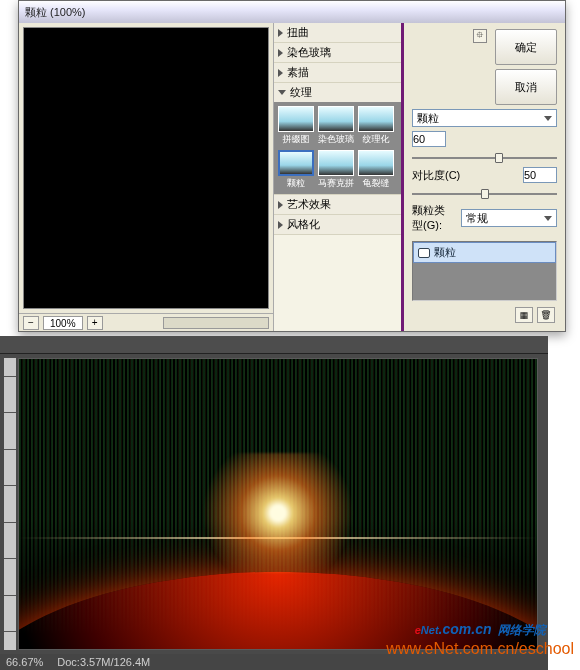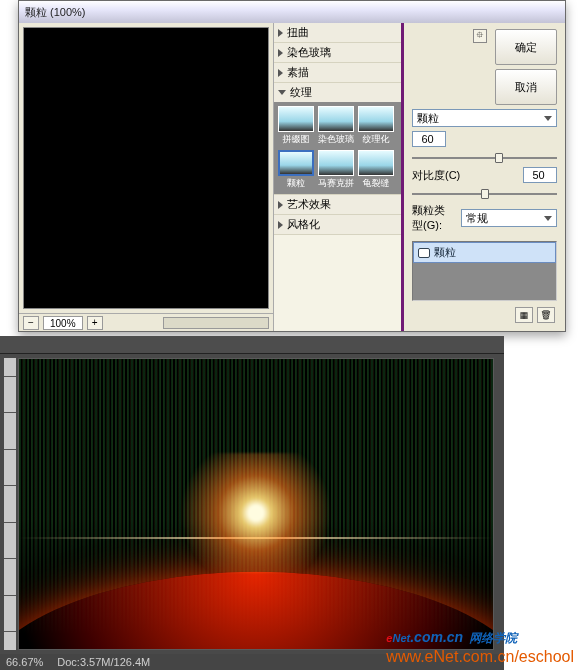--- a/index.html
+++ b/index.html
@@ -46,30 +46,30 @@
   .toggle { width:14px; height:14px; border:1px solid #888; background:#f5f3e6; display:flex; align-items:center; justify-content:center; cursor:pointer; font-size:9px; }
   .btn { width:62px; height:36px; background:linear-gradient(#fff,#e6e3d6); border:1px solid #999; cursor:pointer; border-radius:2px; }
 
   .filter-select { width:100%; height:18px; border:1px solid #7a98b8; background:#fff; padding:0 4px; display:flex; align-items:center; justify-content:space-between; cursor:pointer; }
 
   .sldrow { display:flex; align-items:center; gap:6px; }
   .sldrow .lab { flex:1; }
   .slider { flex:2; position:relative; height:14px; }
   .track { position:absolute; left:0; right:0; top:6px; height:2px; background:#888; }
   .knob  { position:absolute; top:2px; width:8px; height:10px; background:#f5f3e6; border:1px solid #666; border-radius:1px; transform:translateX(-50%); }
-  .numbox { width:34px; height:16px; border:1px solid #7a98b8; background:#fff; text-align:center; padding-right:3px; line-height:14px; }
+  .numbox { width:34px; height:16px; border:1px solid #7a98b8; background:#fff; text-align:left; padding-right:3px; line-height:14px; }
 
   .effect-stack { flex:1; min-height:60px; border:1px inset #ccc; background:#8a8a8a; margin-top:4px; display:flex; flex-direction:column; }
   .stack-item { background:#cfe2f8; border:1px solid #6a8cc0; padding:2px 4px; display:flex; align-items:center; gap:4px; color:#123; }
   .eye { width:12px; height:10px; background:#fff; border:1px solid #345; border-radius:2px; }
   .stack-btns { display:flex; justify-content:flex-end; gap:4px; padding:2px; }
   .mini { width:18px; height:16px; border:1px solid #999; background:#f5f3e6; cursor:pointer; font-size:9px; display:flex; align-items:center; justify-content:center; }
 
   
-  .doc { position:absolute; left:0; top:336px; width:504px; height:334px; background:#494949; }
+  .doc { position:absolute; left:0; top:336px; width:548px; height:334px; background:#494949; }
   .doc-title { height:18px; background:#4d4d4d; border-bottom:1px solid #222; }
   .canvas-area { position:relative; margin:4px 10px 4px 18px; height:292px; background:#000; overflow:hidden; border:1px solid #5a5a5a; }
   .ruler-v { position:absolute; left:4px; top:22px; width:12px; bottom:20px; background:#c9c9c9; display:flex; flex-direction:column; justify-content:space-around; }
   .ruler-v span { height:1px; background:#555; width:100%; }
   .status { height:16px; background:#454545; color:#cfcfcf; display:flex; align-items:center; padding:0 6px; gap:14px; font-size:10px; }
 
   
   .stripes { position:absolute; left:0; right:0; top:0; bottom:0;
     background:
       repeating-linear-gradient(90deg, rgba(20,70,30,.55) 0 2px, transparent 2px 4px),
@@ -85,21 +85,21 @@
     transform:translateY(78%);
   }
   .glow { position:absolute; left:50%; bottom:76px; width:220px; height:120px; transform:translateX(-50%);
     background:radial-gradient(circle,#fffce0 0 6%,rgba(255,220,120,.9) 12%,rgba(255,120,30,.6) 30%,transparent 60%);
     filter:blur(1px);
   }
   .beam { position:absolute; left:0; right:0; bottom:110px; height:2px;
     background:linear-gradient(90deg,transparent,rgba(255,230,180,.9),transparent);
   }
 
-  .watermark { position:absolute; right:6px; bottom:4px; text-align:left; }
+  .watermark { position:absolute; right:6px; bottom:12px; text-align:center; }
   .watermark .brand { font-size:22px; font-weight:bold; font-style:italic; }
   .watermark .brand .e  { color:#e10b17; }
   .watermark .brand .net{ color:#0f62b8; }
   .watermark .tag { font-size:12px; color:#0f62b8; }
   .watermark .url { font-size:16px; color:#e45a00; }
 </style>
 </head>
 <body>
 
 <div class="dialog">

